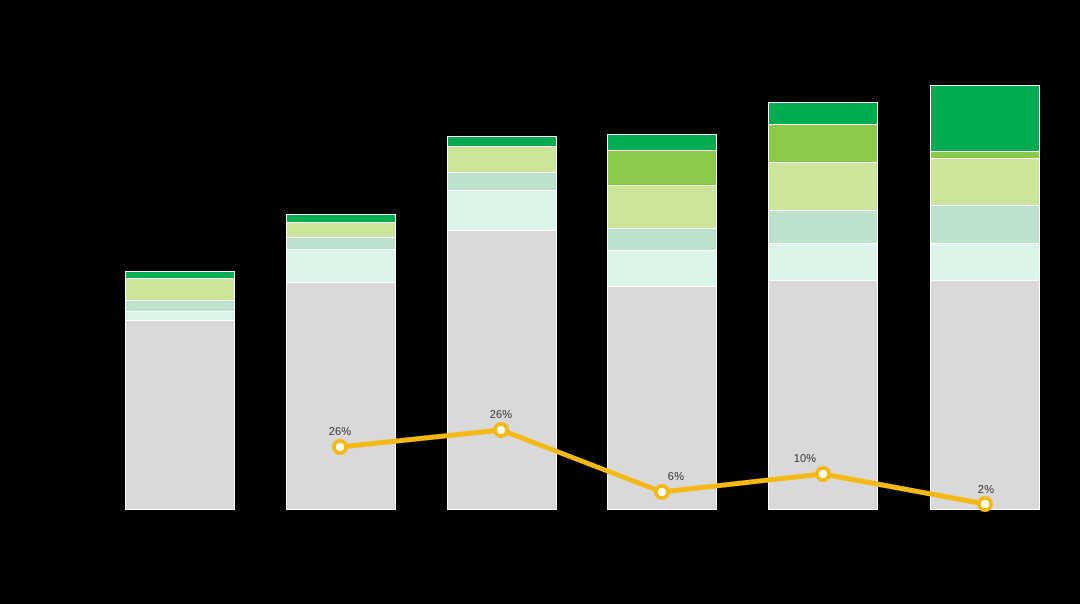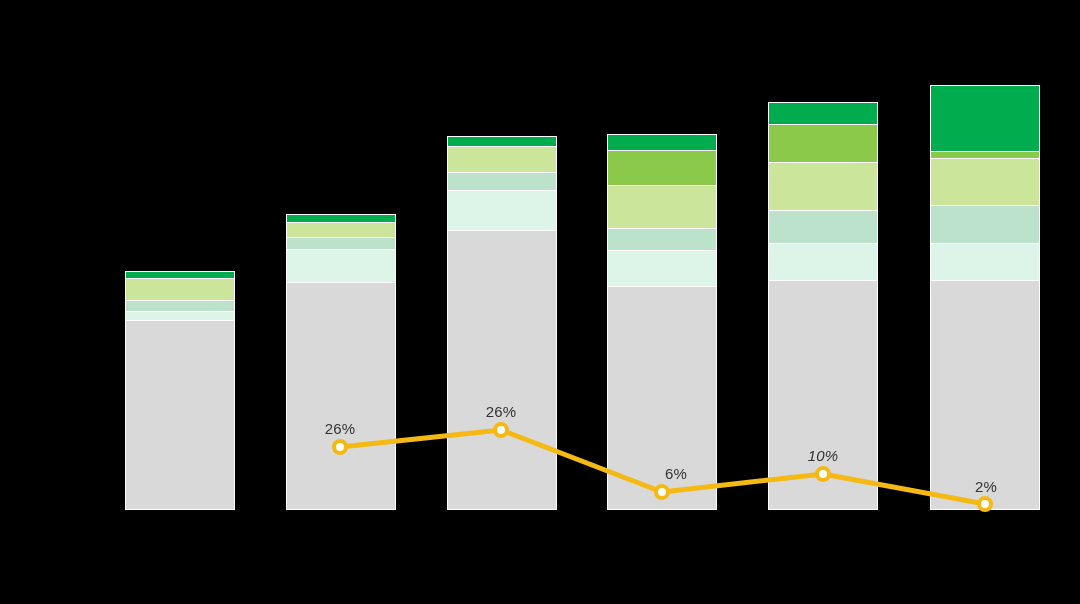--- a/index.html
+++ b/index.html
@@ -51,21 +51,21 @@
   svg#line-layer {
     position: absolute;
     left: 0;
     top: 0;
     width: 1080px;
     height: 604px;
     pointer-events: none;
   }
   .line-label {
     position: absolute;
-    font-size: 15px;
+    font-size: 11px;
     color: #333333;
     font-family: "Liberation Sans", "DejaVu Sans", sans-serif;
     white-space: nowrap;
     transform: translate(-50%, -100%);
     letter-spacing: 0.2px;
   }
   #watermark {
     position: absolute;
     right: 16px;
     bottom: 18px;
@@ -155,19 +155,19 @@
       <circle cx="340" cy="447" r="6" fill="#FFFFFF" stroke="#F5B914" stroke-width="4"></circle>
       <circle cx="501" cy="430" r="6" fill="#FFFFFF" stroke="#F5B914" stroke-width="4"></circle>
       <circle cx="662" cy="492" r="6" fill="#FFFFFF" stroke="#F5B914" stroke-width="4"></circle>
       <circle cx="823" cy="474" r="6" fill="#FFFFFF" stroke="#F5B914" stroke-width="4"></circle>
       <circle cx="985" cy="504" r="6" fill="#FFFFFF" stroke="#F5B914" stroke-width="4"></circle>
     </svg>
 
     <div class="line-label" style="left:340px; top:437px;">26%</div>
     <div class="line-label" style="left:501px; top:420px;">26%</div>
     <div class="line-label" style="left:676px; top:482px;">6%</div>
-    <div class="line-label" style="left:823px; top:464px;font-style:italic;">10%</div>
+    <div class="line-label" style="left:805px; top:464px;">10%</div>
     <div class="line-label" style="left:986px; top:495px;">2%</div>
 
   </div>
 
 
 </div>
 
 </body></html>

